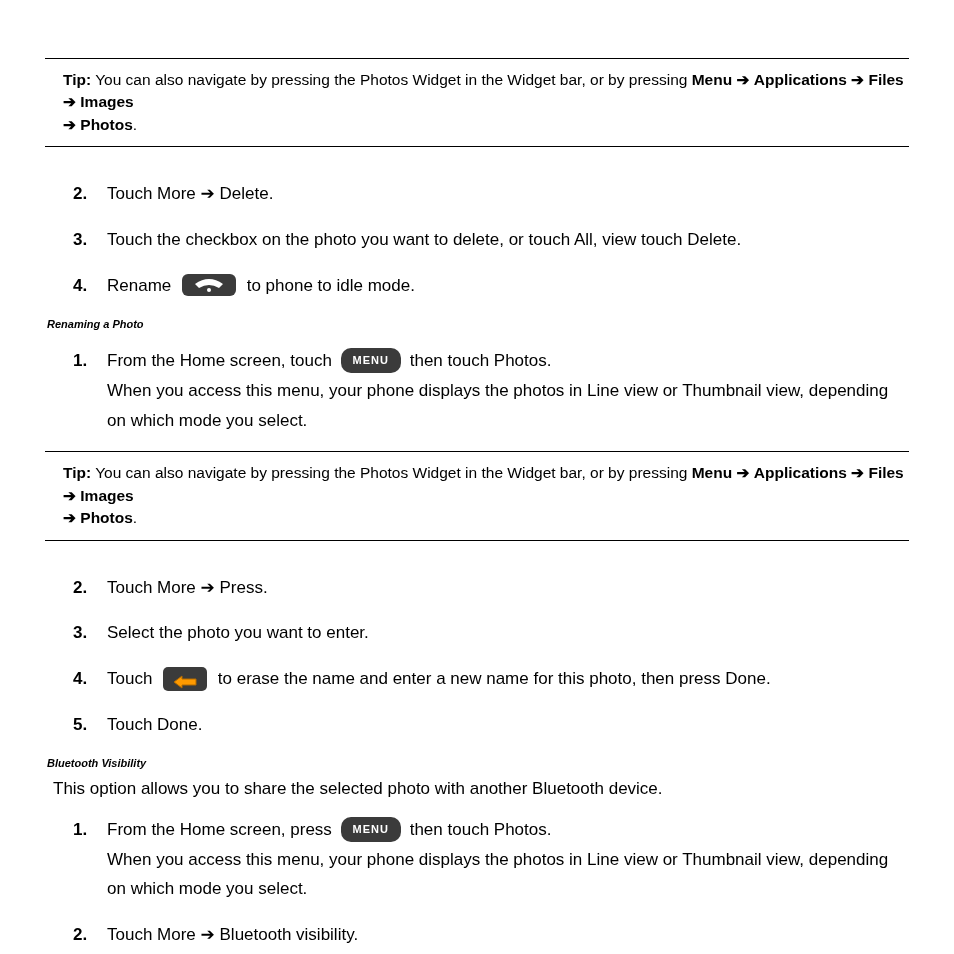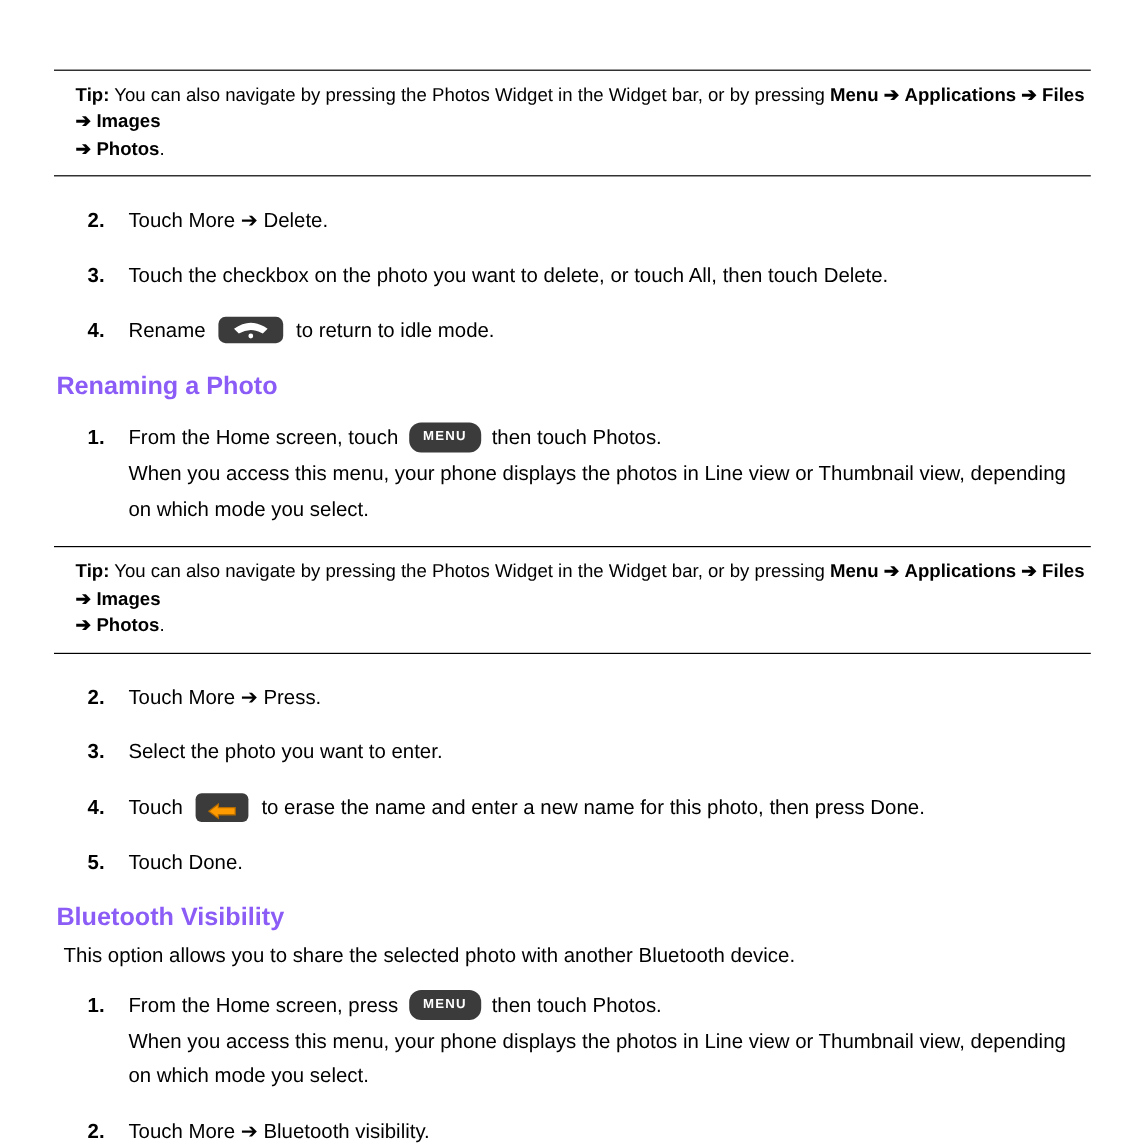--- a/index.html
+++ b/index.html
@@ -9,21 +9,21 @@
       color: #000;
       background: #fff;
       width: 954px;
       padding: 50px 45px 30px 45px;
       line-height: 1.4;
     }
     .tip-box {
       border-top: 1.5px solid #000;
       border-bottom: 1.5px solid #000;
       padding: 10px 0 10px 18px;
-      margin: 8px 0 22px 0;
+      margin: 8px 0 32px 0;
       font-size: 15.5px;
       line-height: 1.45;
     }
     .tip-box b { font-weight: bold; }
     .arrow { font-weight: bold; }
     ol.steps {
       list-style: none;
       margin: 14px 0 8px 28px;
     }
     ol.steps > li {
@@ -32,23 +32,24 @@
       margin-bottom: 16px;
       line-height: 1.75;
     }
     ol.steps > li .num {
       font-weight: bold;
       min-width: 34px;
       flex-shrink: 0;
     }
     ol.steps > li .body { flex: 1; }
     .section-heading {
-      color: #8b5cf6;
+      color: #000000;
+      font-style: italic;
       font-weight: bold;
-      font-size: 21px;
+      font-size: 11px;
       margin: 16px 0 2px 2px;
     }
     .intro {
       margin: 6px 0 0 8px;
     }
     b { font-weight: normal; }
     .key-button {
       display: inline-block;
       background: #3b3b3b;
       color: #fff;
@@ -108,32 +109,32 @@
 <ol class="steps">
   <li>
     <span class="num">2.</span>
     <span class="body">
       <span>Touch </span><b>More</b><b> ➔ </b><b>Delete</b><span>.</span>
     </span>
   </li>
   <li>
     <span class="num">3.</span>
     <span class="body">
-      <span>Touch the checkbox on the photo you want to delete, or touch </span><b>All</b><span>, then touch </span><b>Delete</b><span>.</span>
+      <span>Touch the checkbox on the photo you want to delete, or touch </span><b>All</b><span>, view touch </span><b>Delete</b><span>.</span>
     </span>
   </li>
   <li>
     <span class="num">4.</span>
     <span class="body">
       <span>Rename </span><span class="end-key">
         <svg width="40" height="18" viewBox="0 0 40 18">
             <path d="M6 8 Q20 -2 34 8 L30 12 Q20 6 10 12 Z" fill="#fff"></path>
             <circle cx="20" cy="14" r="2" fill="#fff"></circle>
           </svg>
-      </span><span> to return to idle mode.</span>
+      </span><span> to phone to idle mode.</span>
     </span>
   </li>
 </ol>
 
 <div class="section-heading">Renaming a Photo</div>
 
 <ol class="steps">
   <li>
     <span class="num">1.</span>
     <span class="body">

